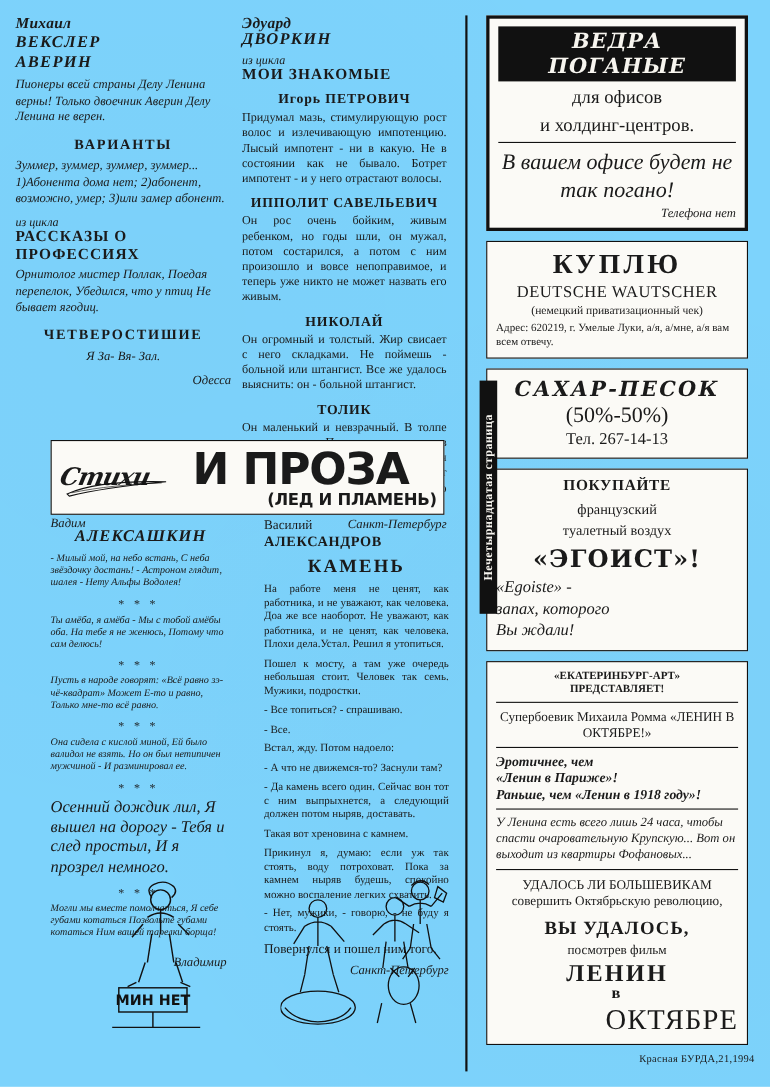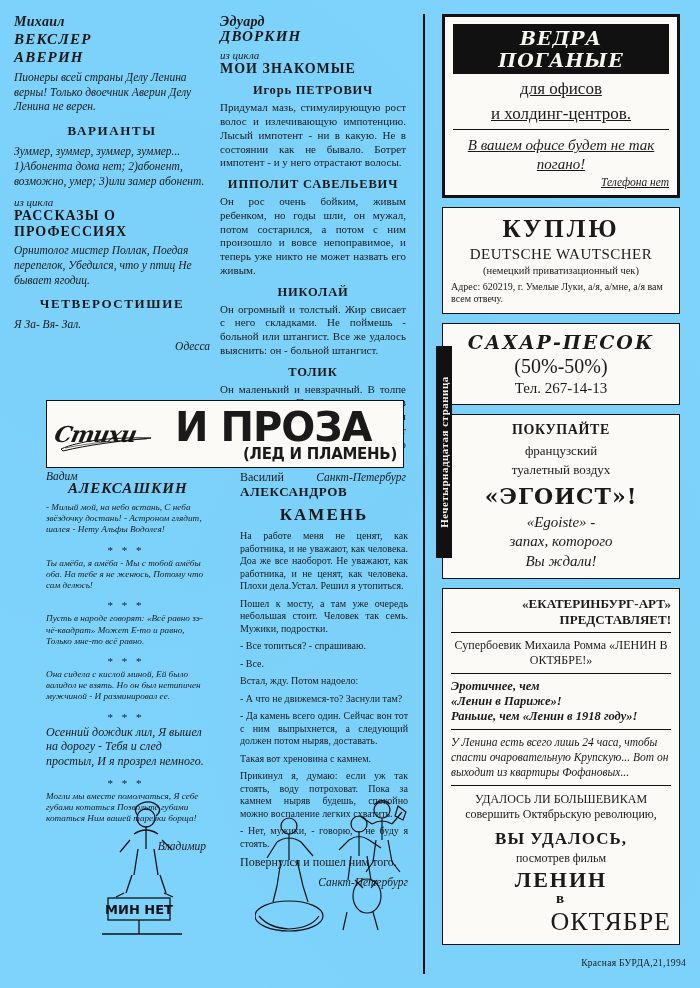--- a/index.html
+++ b/index.html
@@ -36,21 +36,21 @@
     display: flex;
     gap: 10px;
     height: 960px;
   }
   .col-left { width: 196px; }
   .col-mid { width: 186px; }
   .col-spine { width: 16px; position: relative; }
   .col-right { width: 238px; }
 
   
-  .t-center { }
+  .t-center { text-align: center; }
   .t-right { text-align: right; }
 
   .author-name {
     font-size: 14px;
     font-style: italic;
     font-weight: bold;
     letter-spacing: .3px;
     margin-bottom: 1px;
   }
   .author-sur {
@@ -153,39 +153,39 @@
   }
 
   
   .ad {
     border: 1.8px solid #111;
     margin-bottom: 9px;
     padding: 7px 8px;
     background: #fbfaf6;
     text-align: center;
   }
-  .ad-thick { border-width: 3px; text-decoration: underline; }
+  .ad-thick { border-width: 3px; }
   .ad-title-neg {
     background: #111;
     color: #f7f5ef;
     font-size: 19px;
     font-weight: bold;
     letter-spacing: 1px;
     padding: 3px 4px;
     font-style: italic;
     font-family: "DejaVu Serif", serif;
   }
   .ad-line {
     font-size: 15px;
     margin: 5px 0;
   }
   .ad-line.lg { font-size: 17px; }
   .ad-ital {
     font-style: italic;
-    font-size: 15px;
+    font-size: 20px;
     line-height: 1.25;
     margin: 6px 0 2px;
   }
   .ad-right-small {
     text-align: right;
     font-size: 11.5px;
     font-style: italic;
   }
   .ad-kuplyu {
     font-size: 25px;
@@ -217,28 +217,27 @@
   .ad-egoist {
     font-size: 22px;
     font-weight: bold;
     letter-spacing: 1px;
     margin: 4px 0;
     font-family: "DejaVu Serif", serif;
   }
   .ad-egoiste-it {
     font-style: italic;
     font-size: 15px;
-    text-align: center;
+    text-align: left;
     line-height: 1.3;
   }
   .ad-hdr2 {
-    font-size: 13px;
+    font-size: 10px;
     font-weight: bold;
     line-height: 1.2;
-    text-align: right;
   }
   .ad-sup { font-size: 12px; line-height: 1.25; margin: 5px 0; }
   .ad-erot {
     font-weight: bold;
     font-style: italic;
     font-size: 12.5px;
     text-align: left;
   }
   .ad-just {
     font-size: 11.5px;
@@ -446,21 +445,21 @@
     <div class="poem" style="font-size:9.2px;line-height:1.22">Пусть в народе говорят:
 «Всё равно зэ-чё-квадрат»
 Может Е-то и равно,
 Только мне-то всё равно.</div>
     <div class="stars">* * *</div>
     <div class="poem" style="font-size:9.2px;line-height:1.22">Она сидела с кислой миной,
 Ей было валидол не взять.
 Но он был нетипичен мужчиной -
 И разминировал ее.</div>
     <div class="stars">* * *</div>
-    <div class="poem" style="font-size:12px;line-height:1.22">Осенний дождик лил,
+    <div class="poem" style="font-size:15px;line-height:1.22">Осенний дождик лил,
 Я вышел на дорогу -
 Тебя и след простыл,
 И я прозрел немного.</div>
     <div class="stars">* * *</div>
     <div class="poem" style="font-size:9.2px;line-height:1.22">Могли мы вместе помолчаться,
 Я себе губами котаться
 Позвольте губами котаться
 Ним вашей тарелки борща!</div>
     <div class="city" style="margin-top:16px">Владимир</div>
   </div>

